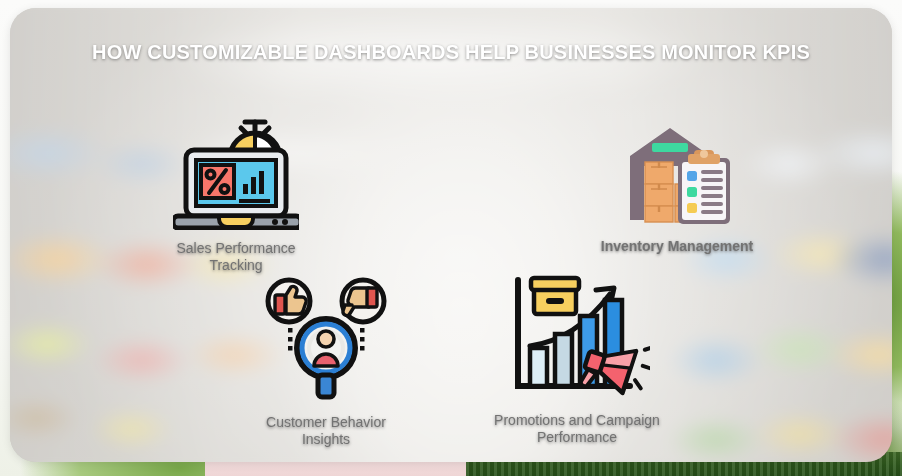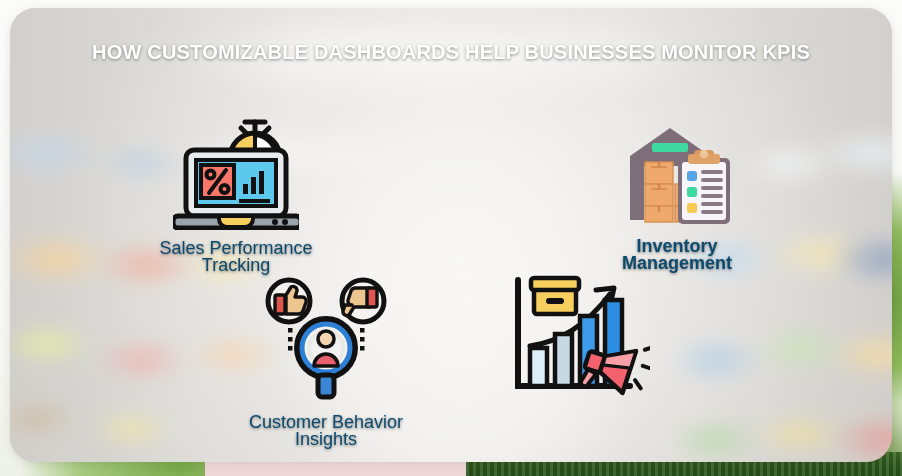--- a/index.html
+++ b/index.html
@@ -102,22 +102,22 @@
     line-height:28px;
     text-shadow:0 1px 3px rgba(60,60,60,.55);
     padding:0 40px;
   }
 
   
   .item{position:absolute;text-align:center;}
   .item .icon{display:block;margin:0 auto;}
   .item .label{
     margin-top:6px;
-    color:#0c4a6e;
-    font-size:18px;
+    color:#737373;
+    font-size:14px;
     line-height:17px;
     text-shadow:0 1px 3px rgba(50,50,50,.6);
     white-space:pre-line;
   }
 
   #item-sales     {left:146px;top:106px;width:160px;}
   #item-pricing   {left:366px;top:110px;width:162px;}
   #item-inventory {left:586px;top:112px;width:162px;font-weight:bold;}
   #item-customer  {left:236px;top:268px;width:160px;}
   #item-promotions{left:476px;top:266px;width:182px;}
@@ -291,14 +291,16 @@
           <rect x="-10" y="2" width="16" height="18" rx="3" fill="#f4626e" stroke="#111" stroke-width="4.5"></rect>
           <path d="M-6 20 l-3 14 a4 4 0 0 0 7 2 l5 -14 z" fill="#f9a0a7" stroke="#111" stroke-width="4" stroke-linejoin="round"></path>
           <g stroke="#111" stroke-width="4" stroke-linecap="round">
             <line x1="42" y1="-16" x2="50" y2="-22"></line>
             <line x1="45" y1="0" x2="55" y2="0"></line>
             <line x1="42" y1="16" x2="50" y2="22"></line>
           </g>
         </g>
       </svg>
     </span>
+    <div class="label">Promotions and Campaign
+Performance</div>
   </div>
 </div>
 
 </body></html>

